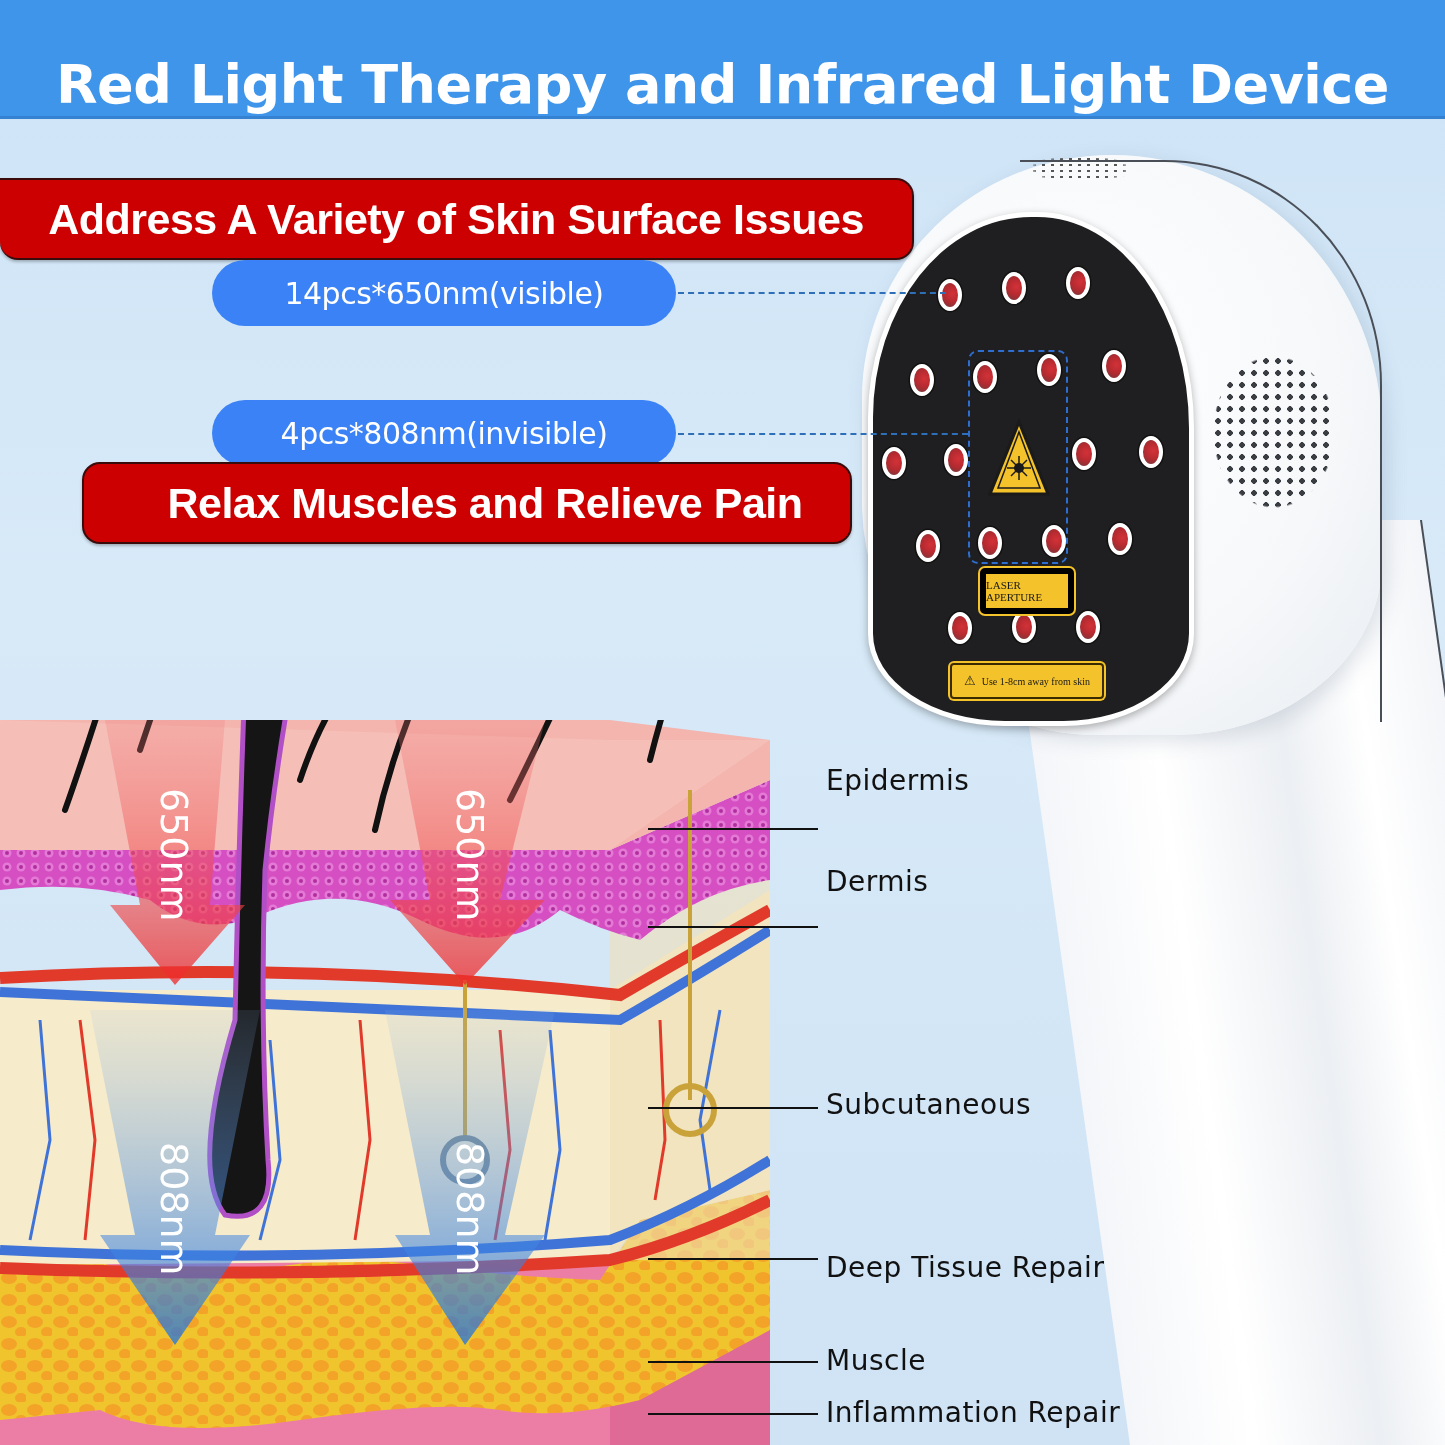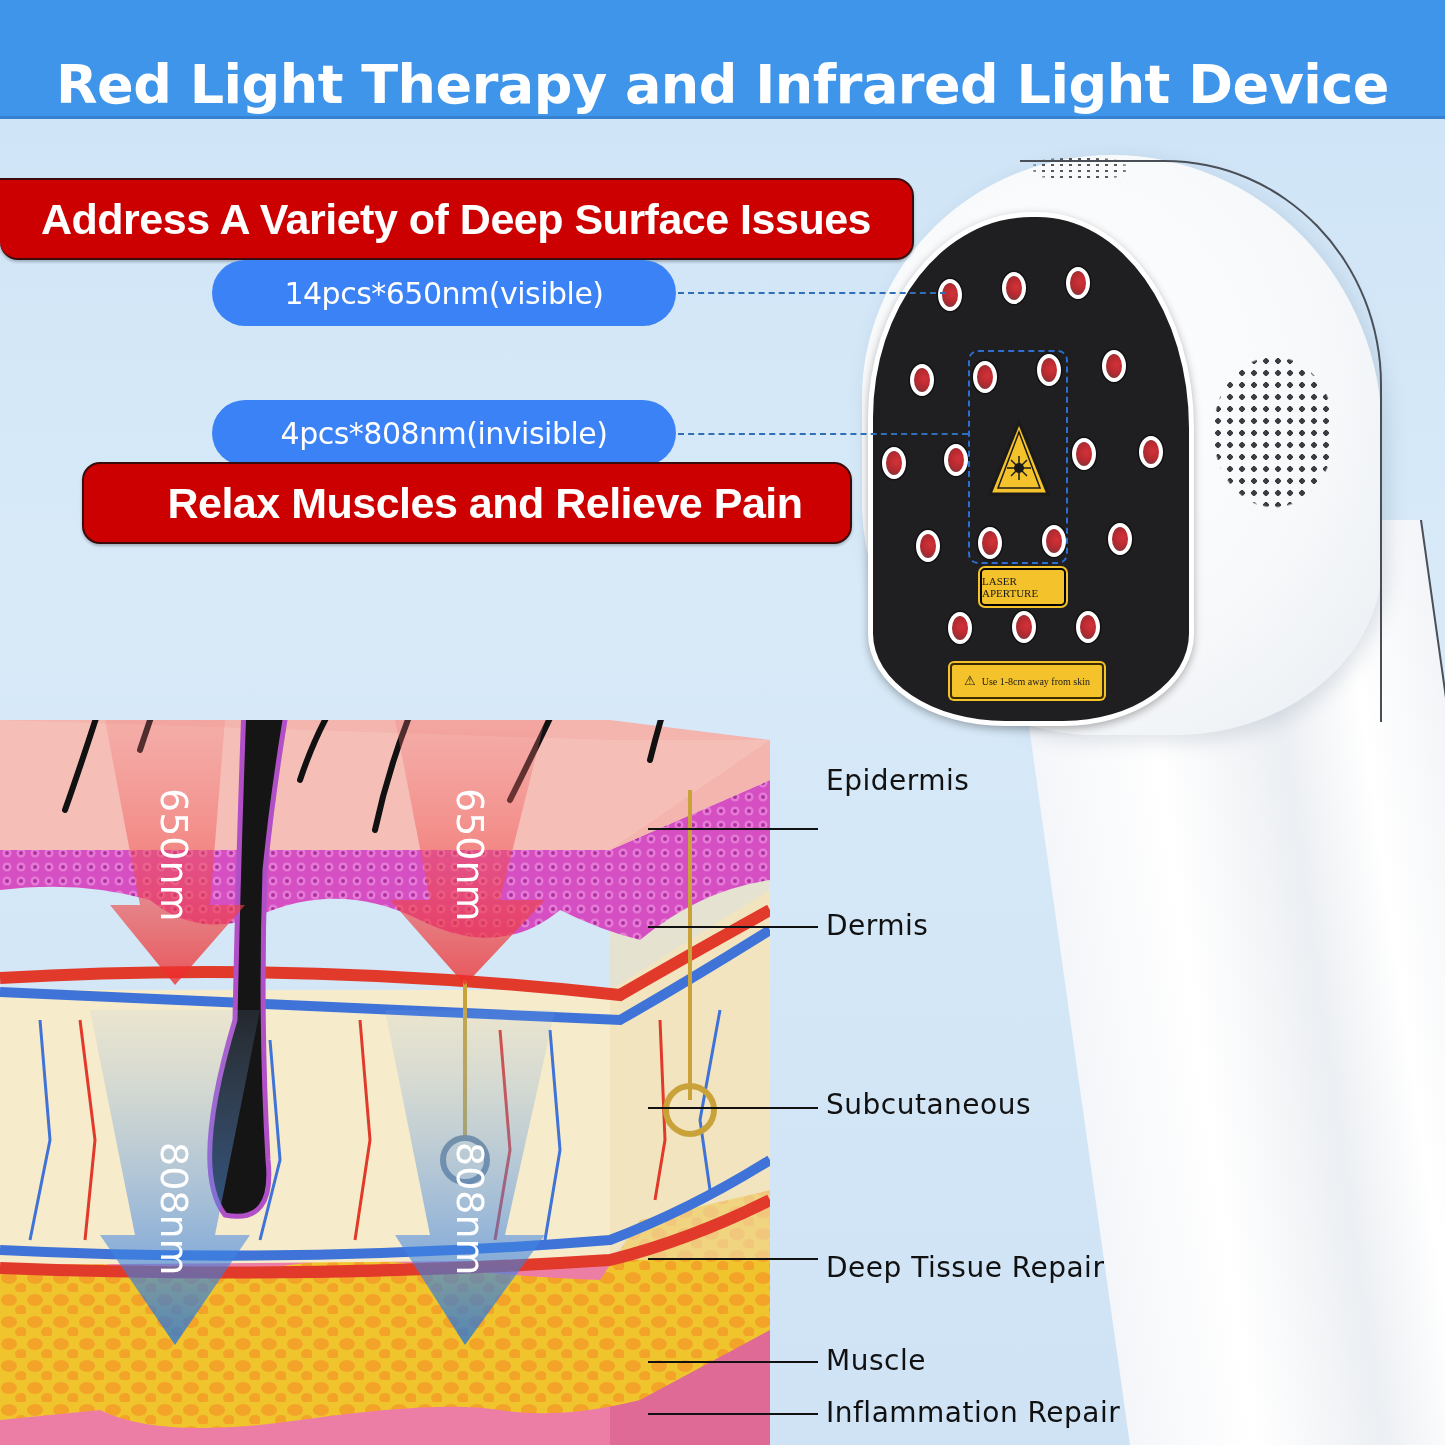--- a/index.html
+++ b/index.html
@@ -73,21 +73,21 @@
   }
   .laser-box {
     position: absolute; left: 968px; top: 350px; width: 96px; height: 210px;
     border: 2px dashed #2e6ed0; border-radius: 10px;
   }
   .warning-tri {
     position: absolute; left: 988px; top: 418px; width: 62px; height: 80px;
   }
   .aperture-label {
     position: absolute; left: 980px; top: 568px; width: 82px; height: 34px;
-    background: #f4c22a; border: 2px solid #000000; border-radius: 5px;
+    background: #f4c22a; border: 6px solid #000000; border-radius: 5px;
     display: flex; align-items: center; justify-content: center;
     font-family: "Liberation Serif", serif; font-size: 11px; color: #1a1a1a;
     box-shadow: 0 0 0 2px #f4c22a;
   }
   .distance-label {
     position: absolute; left: 950px; top: 663px; width: 150px; height: 32px;
     background: #f4c22a; border: 2px solid #3a2a00; border-radius: 4px;
     display: flex; align-items: center; justify-content: center; gap: 6px;
     font-family: "Liberation Serif", serif; font-size: 10px; color: #1a1a1a;
     box-shadow: 0 0 0 2px #f4c22a;
@@ -179,21 +179,21 @@
     <line x1="23" y1="42" x2="39" y2="58"></line>
       <line x1="39" y1="42" x2="23" y2="58"></line>
   </g>
 </svg>
 <div class="aperture-label">LASER APERTURE</div>
 <div class="distance-label">
   <span style="font-size:13px;">⚠</span>
   <span>Use 1-8cm away from skin</span>
 </div>
 
-<div class="red-banner banner-1">Address A Variety of Deep Surface Issues</div>
+<div class="red-banner banner-1">Address A Variety of Skin Surface Issues</div>
 <div class="pill pill-1">14pcs*650nm(visible)</div>
 <div class="leader leader-1"></div>
 <div class="pill pill-2">4pcs*808nm(invisible)</div>
 <div class="leader leader-2"></div>
 <div class="red-banner banner-2" style="z-index:2;padding-left:36px;">Relax Muscles and Relieve Pain</div>
 
 <div class="skin">
   <svg width="770" height="725" viewBox="0 0 770 725">
     <defs>
       <pattern id="cells" width="14" height="14" patternUnits="userSpaceOnUse">
@@ -272,21 +272,21 @@
   <div class="wave-label" style="left:196px;top:68px;">650nm</div>
   <div class="wave-label" style="left:492px;top:68px;">650nm</div>
   <div class="wave-label" style="left:196px;top:422px;">808nm</div>
   <div class="wave-label" style="left:492px;top:422px;">808nm</div>
 </div>
 
 <div class="layer-line" style="top:828px;"></div>
 <div class="layer-label" style="top:764px;">Epidermis</div>
 
 <div class="layer-line" style="top:926px;"></div>
-<div class="layer-label" style="top:909px;">Dermis</div>
+<div class="layer-label" style="top:865px;">Dermis</div>
 
 <div class="layer-line" style="top:1107px;"></div>
 <div class="layer-label" style="top:1088px;">Subcutaneous</div>
 
 <div class="layer-line" style="top:1258px;"></div>
 <div class="layer-label" style="top:1224px;margin-top:27px;">Deep Tissue Repair</div>
 
 <div class="layer-line" style="top:1361px;"></div>
 <div class="layer-label" style="top:1344px;text-align:right;">Muscle</div>
 

